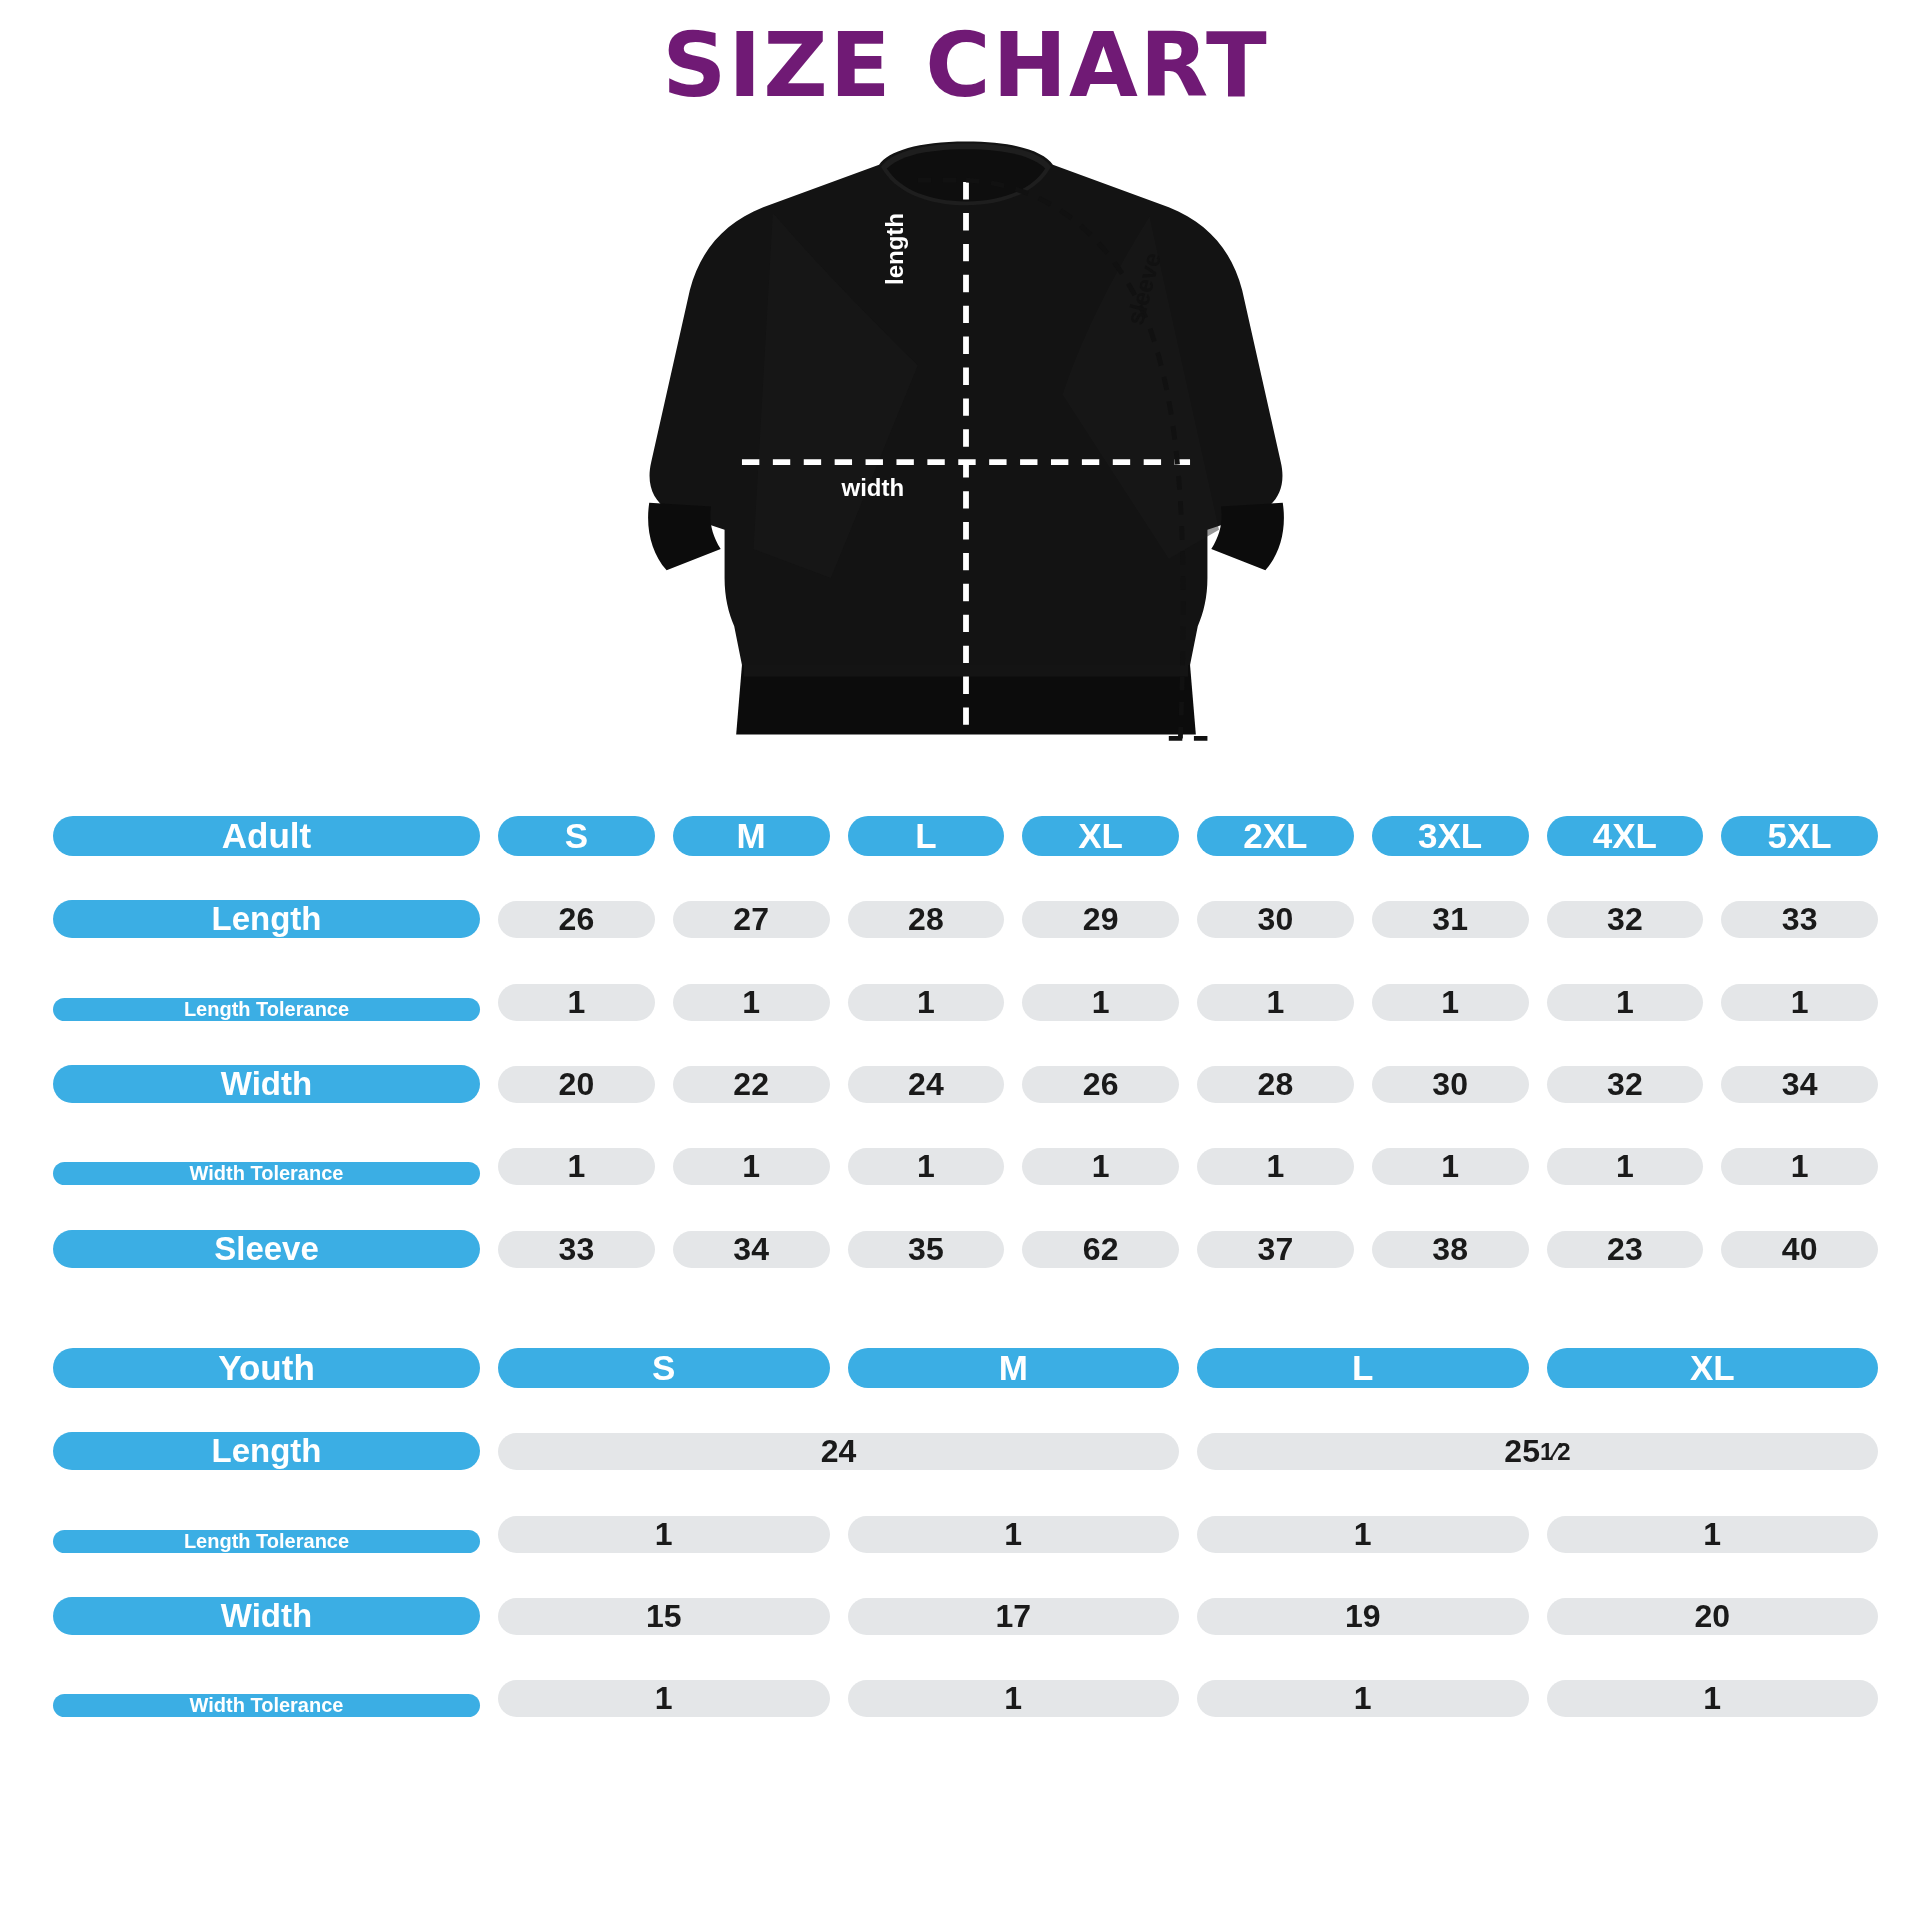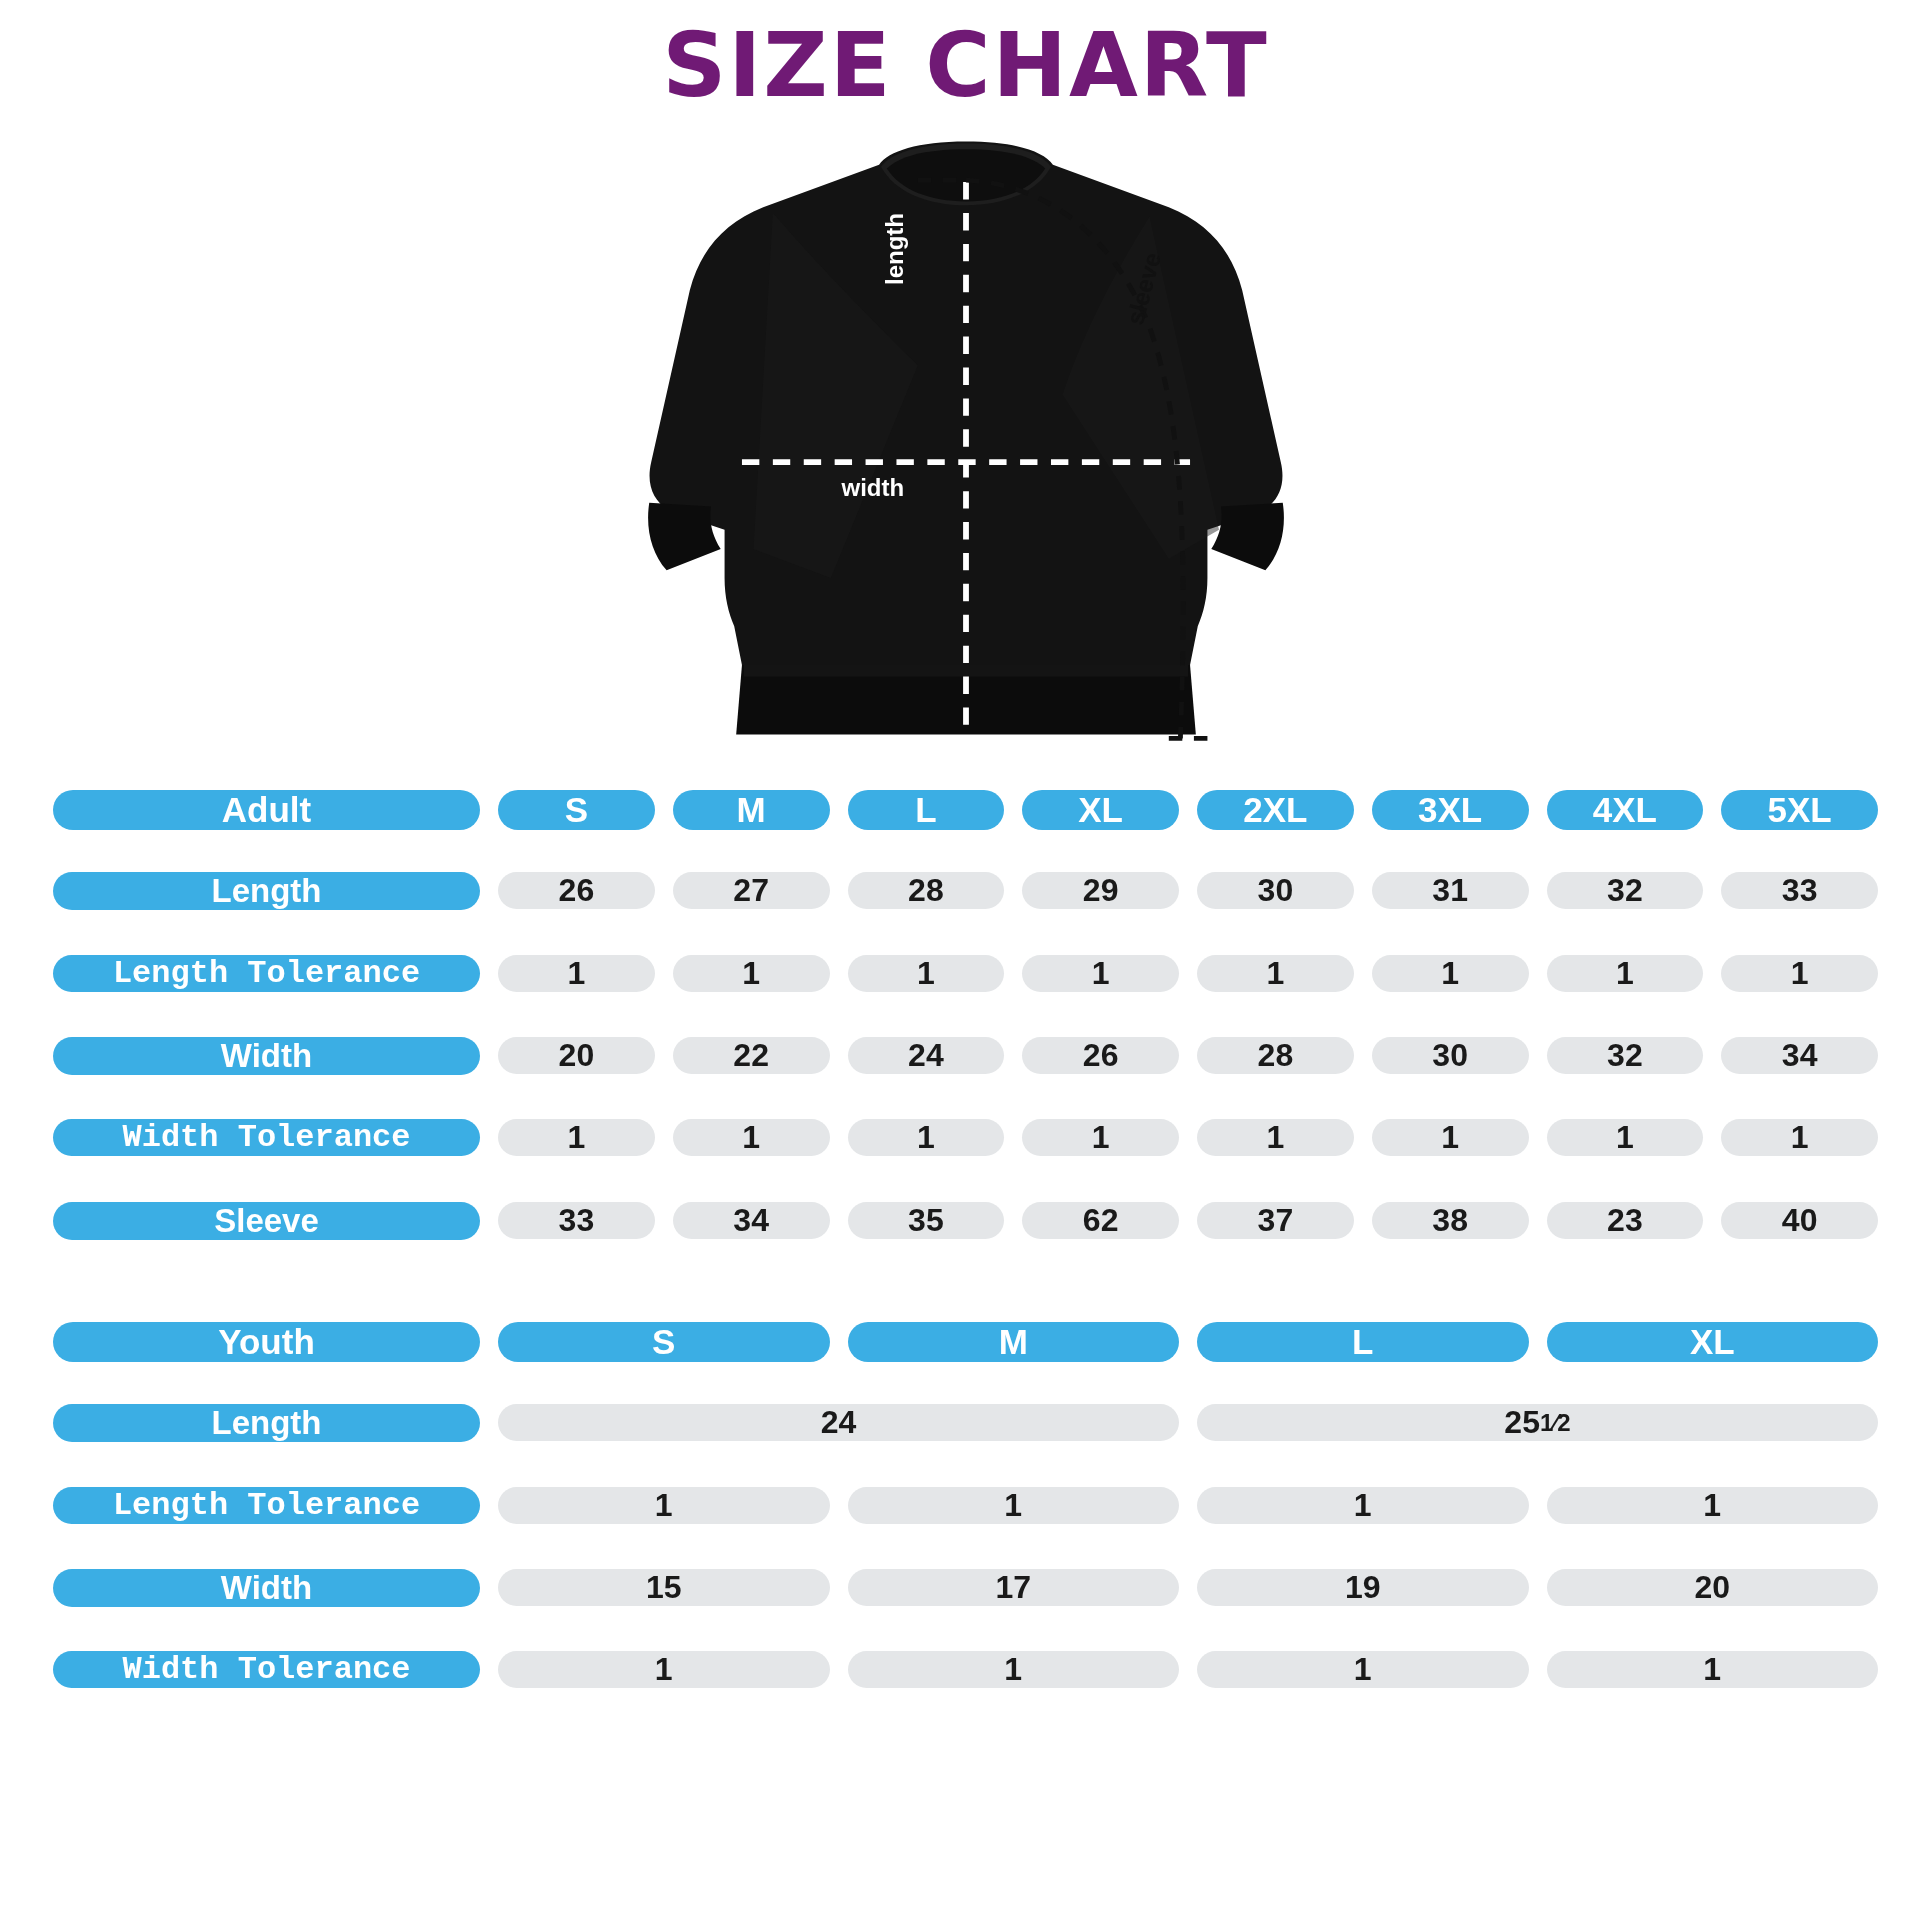--- a/index.html
+++ b/index.html
@@ -79,21 +79,21 @@
   
   .table {
     display: flex;
     flex-direction: column;
     gap: 16.4px;
   }
   .table.youth { margin-top: 54px; }
 
   .row {
     display: flex;
-    align-items: flex-start;
+    align-items: flex-end;
     gap: 18px;
     height: 66px;
   }
   .cell {
     display: flex;
     align-items: center;
     justify-content: center;
     border-radius: 33px;
     font-size: 32px;
     font-weight: bold;
@@ -105,21 +105,21 @@
     background: #3BAEE4;
     color: #ffffff;
   }
   .label-cell {
     width: 427px;
     flex: 0 0 427px;
     background: #3BAEE4;
     color: #ffffff;
     font-size: 33px;
   }
-  .label-cell.small { font-size: 32px; font-family: Liberation Mono, monospace; }
+  .label-cell.small { font-size: 20px; }
   .data-cell { flex: 1 1 0; }
   .row.header .cell { font-size: 35px; }
   .frac {
     display: inline-block;
     position: relative;
     font-size: 24px;
     vertical-align: super;
     line-height: 1;
   }
 </style>

